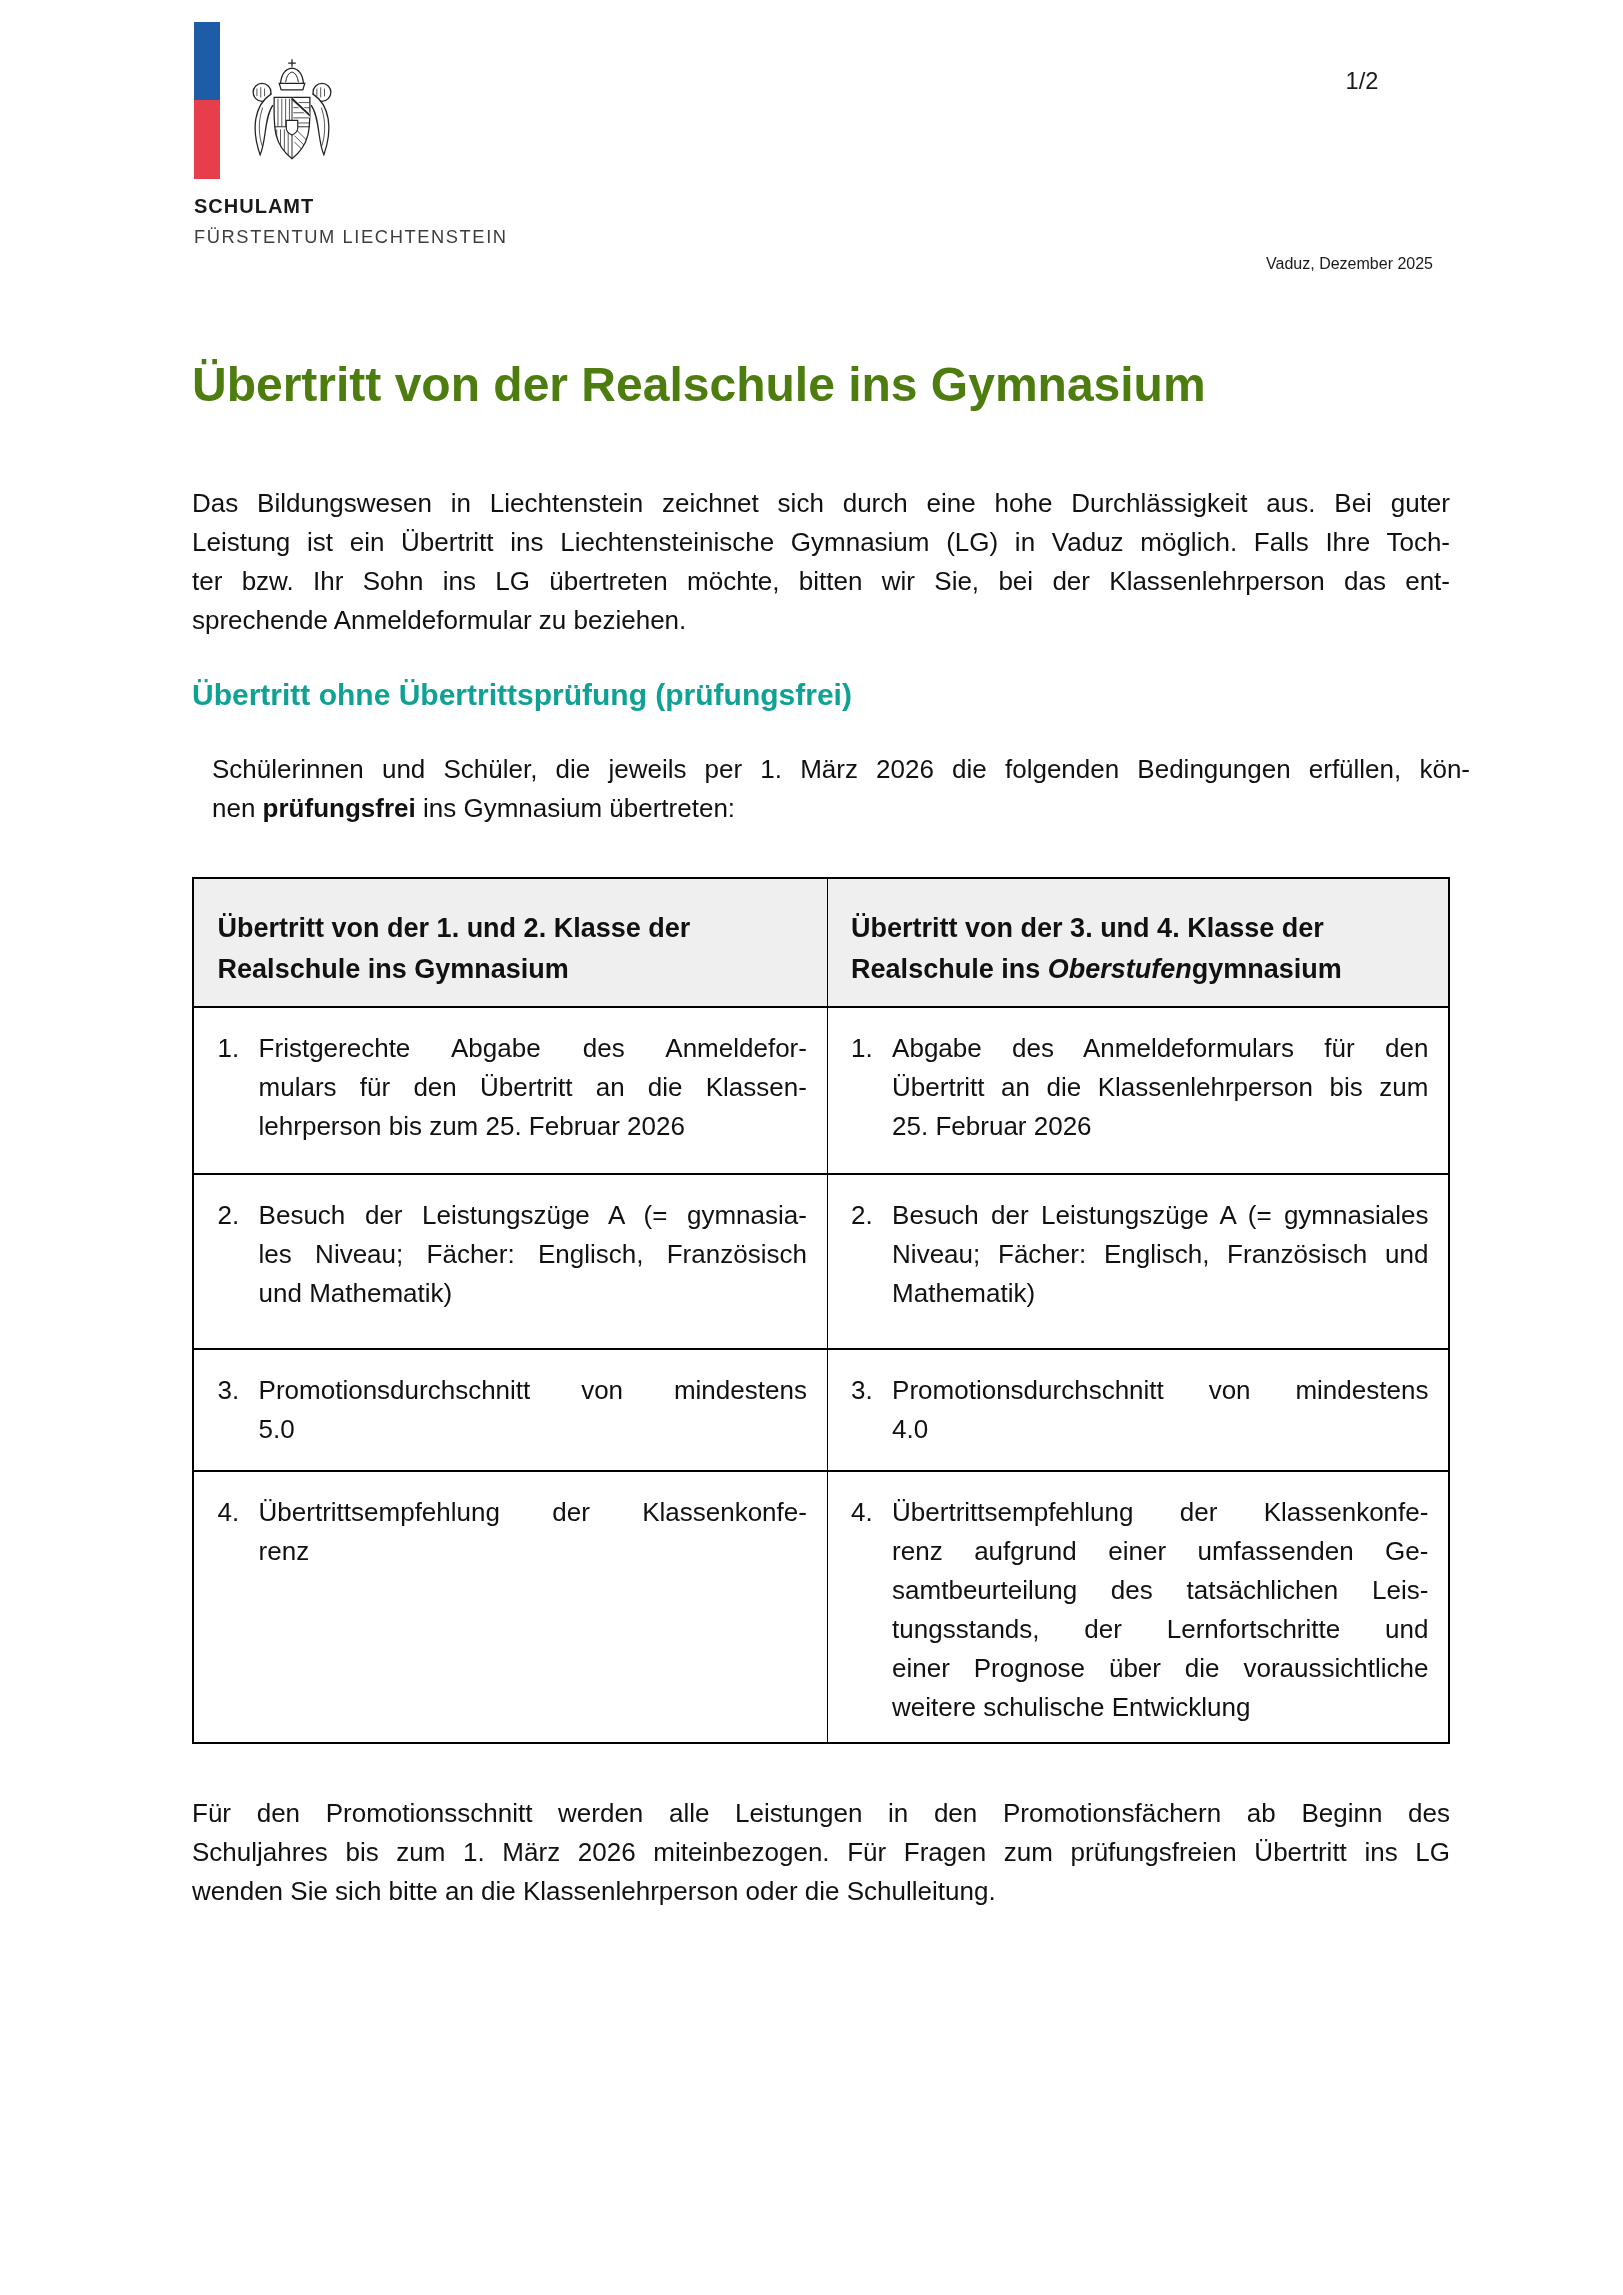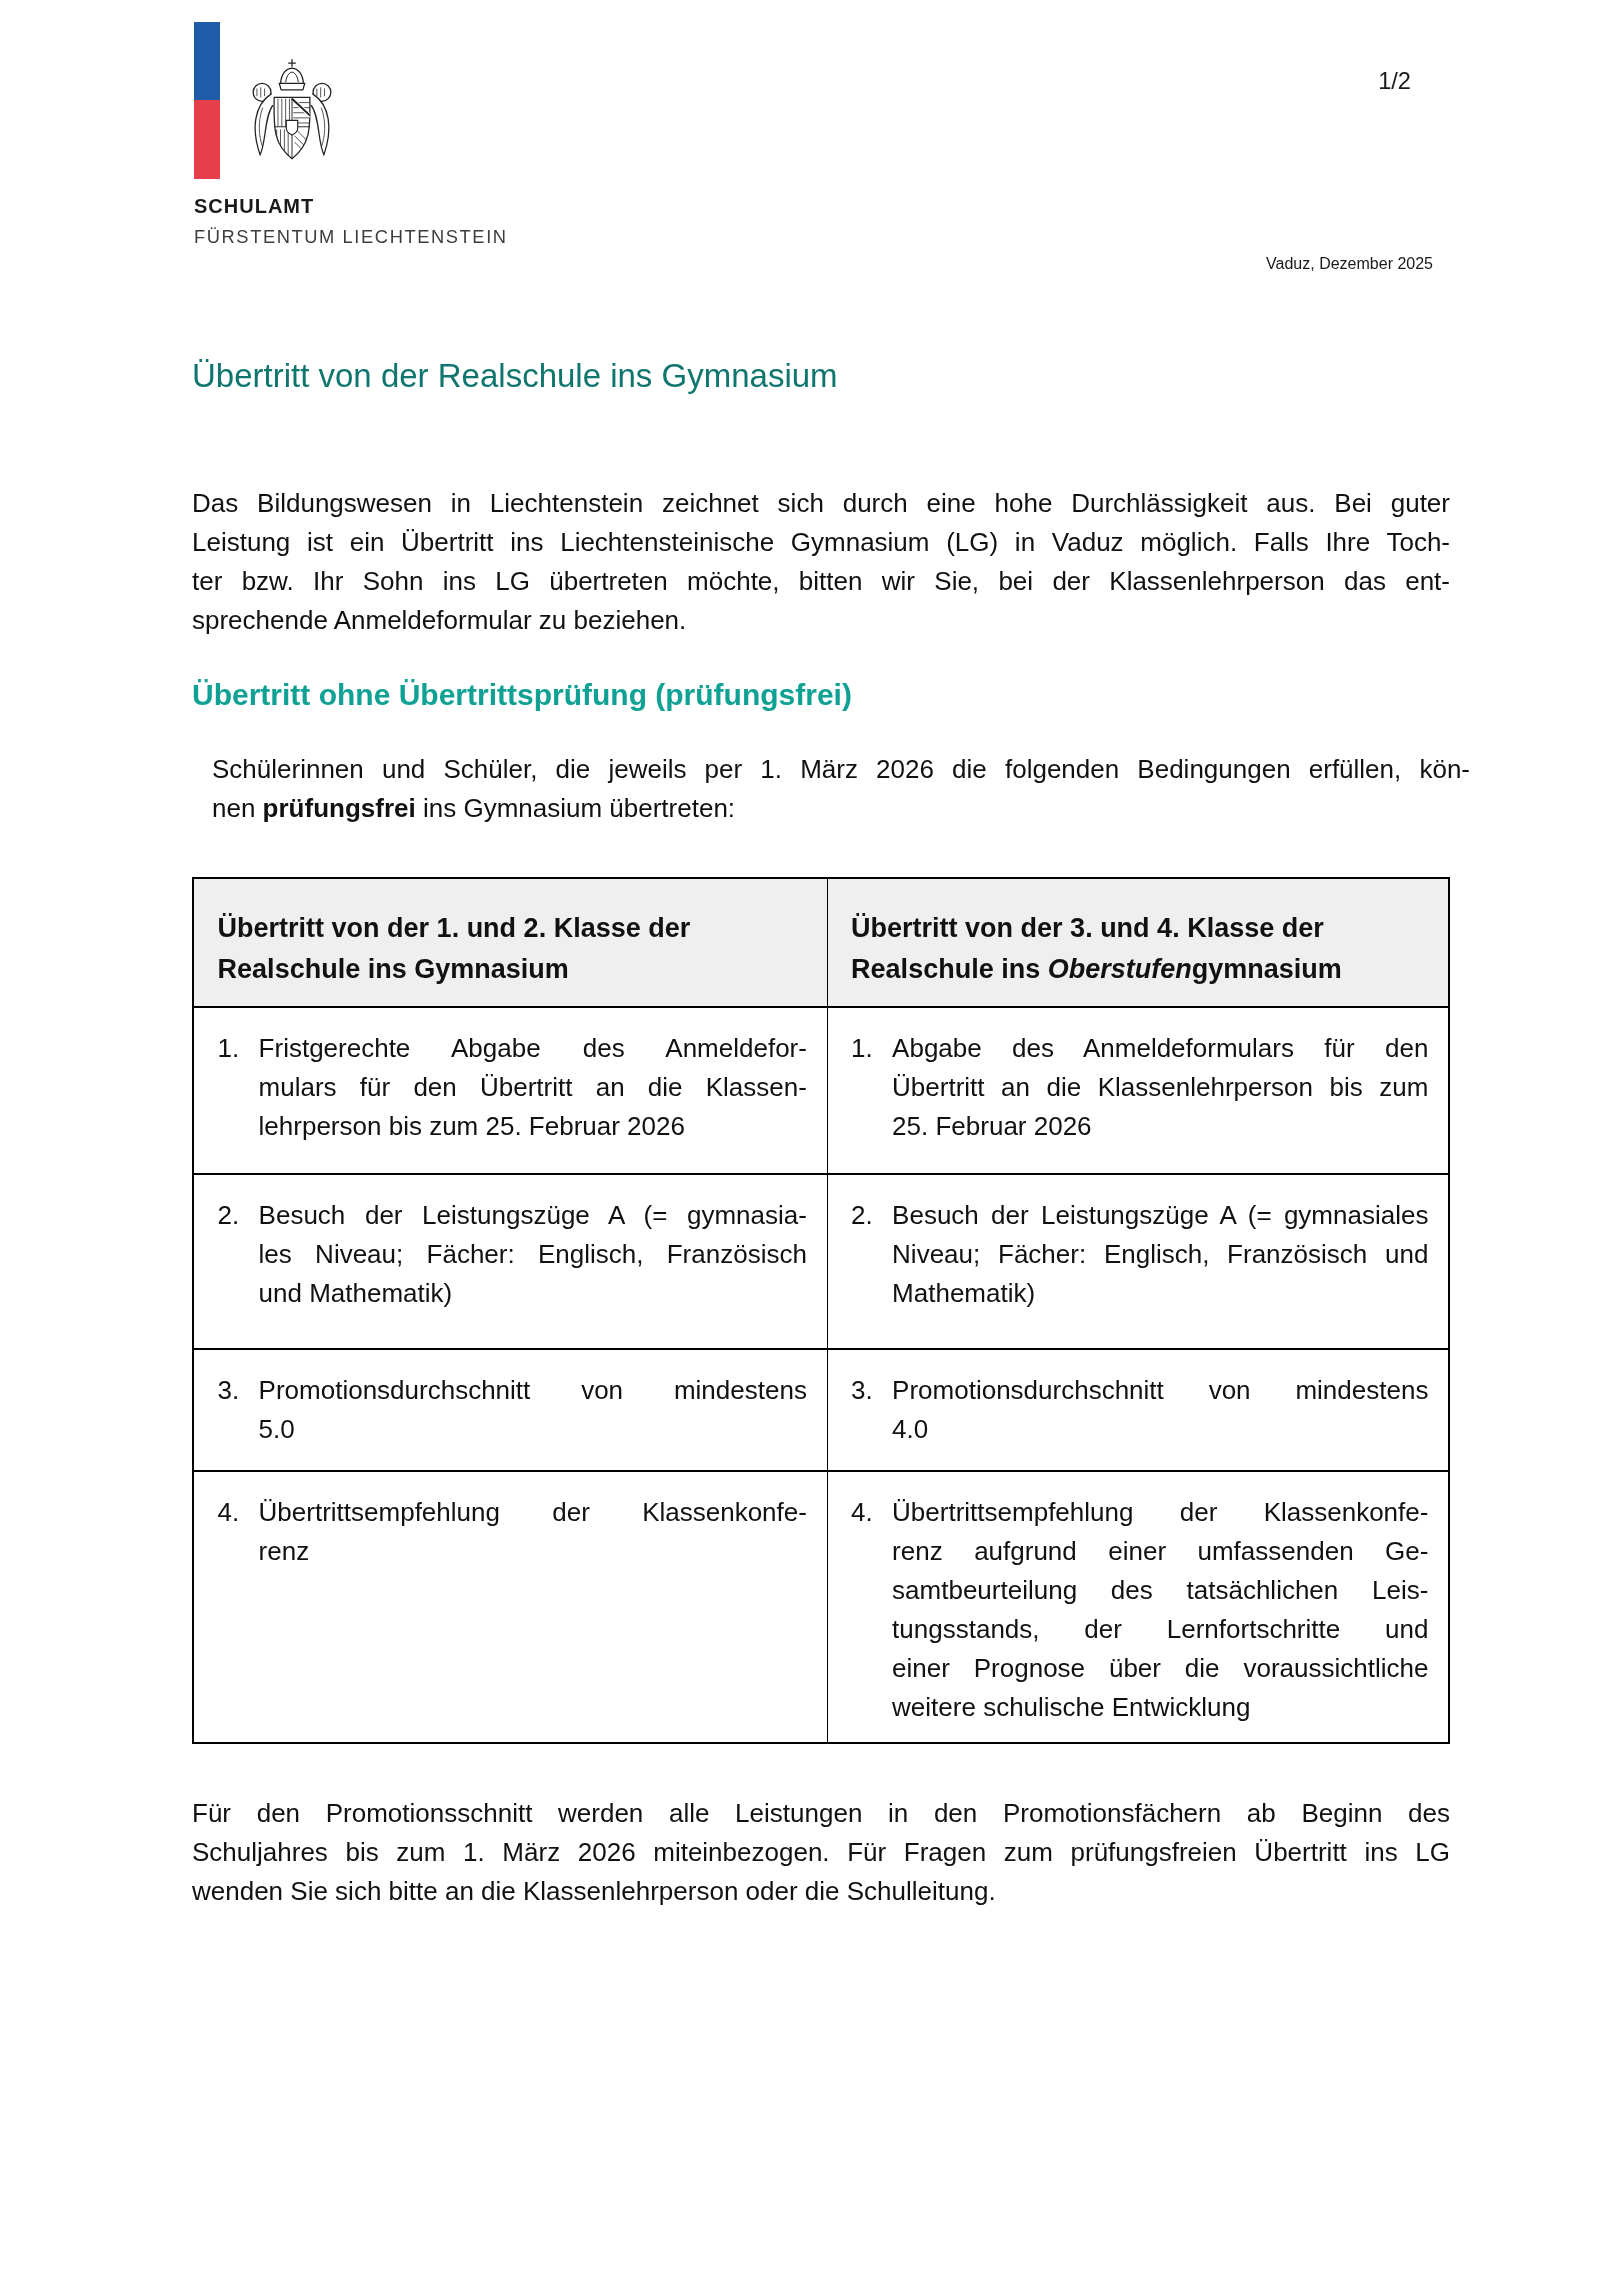--- a/index.html
+++ b/index.html
@@ -18,26 +18,26 @@
   .crest{position:absolute;left:241px;top:57px;width:102px;height:123px;}
   .org{
     position:absolute;left:194px;top:195px;
     font-size:20px;font-weight:bold;letter-spacing:1px;color:#1a1a1a;white-space:nowrap;
   }
   .country{
     position:absolute;left:194px;top:226px;
     font-size:18.3px;letter-spacing:1.6px;color:#3d3d3d;white-space:nowrap;text-align:right;
   }
   
-  .page-number{position:absolute;left:1313px;top:68px;width:98px;text-align:right;font-size:23.6px;color:#1a1a1a;}
+  .page-number{position:absolute;left:1313px;top:68px;width:98px;text-align:center;font-size:23.6px;color:#1a1a1a;}
   .date-line{position:absolute;left:1106px;top:255px;width:327px;text-align:right;font-size:16px;color:#1a1a1a;}
   
   .doc-title{
     position:absolute;left:192px;top:357px;width:1258px;
-    font-size:33px;font-weight:normal;color:#0f766e;white-space:nowrap;
+    font-size:48px;font-weight:bold;color:#4d7c0f;white-space:nowrap;
   }
   .sub-heading{
     position:absolute;left:192px;top:678px;width:1258px;
     font-size:30px;font-weight:bold;color:#0FA294;white-space:nowrap;
   }
   
   .para{position:absolute;left:192px;width:1258px;font-size:26px;line-height:39px;color:#111;}
   .intro{top:484px;}
   .lead{top:750px;margin-left:20px;}
   .outro{top:1794px;}

